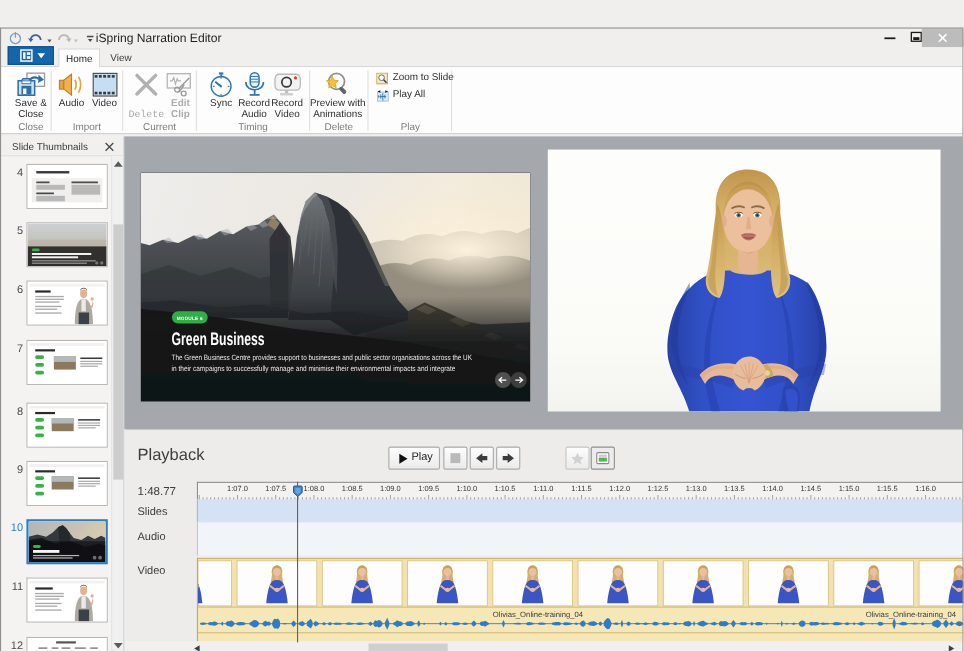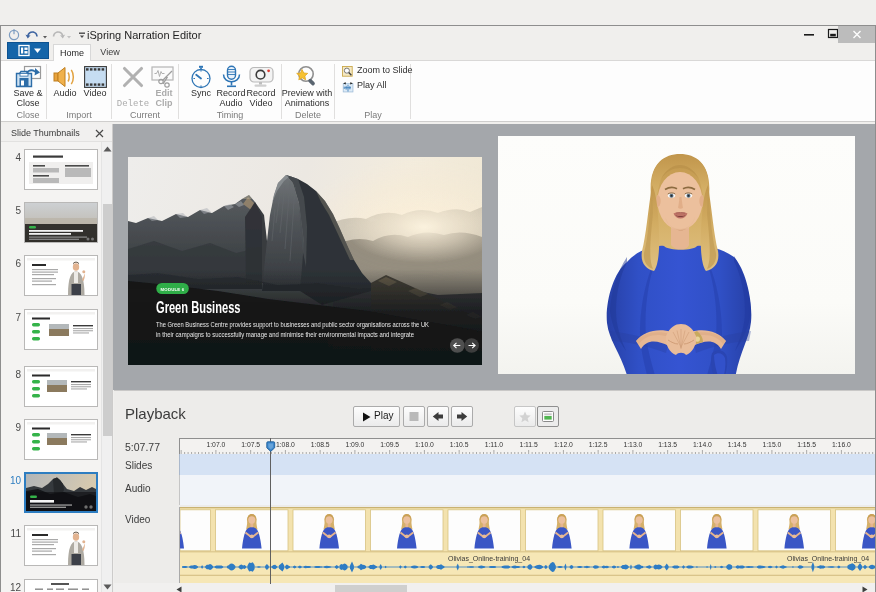--- a/index.html
+++ b/index.html
@@ -609,21 +609,21 @@
           <path d="M10 4.5 L11.7 8.2 L15.7 8.6 L12.7 11.3 L13.6 15.2 L10 13.2 L6.4 15.2 L7.3 11.3 L4.3 8.6 L8.3 8.2 Z" fill="#d2d2d2"></path>
         </svg>
       </div>
     <div class="pbtn" style="left:423px;width:22px;border-color:#8f8f8f;background:#ececec;">
         <svg width="20" height="19">
           <rect x="4.5" y="4.5" width="11" height="10" rx="1" fill="#fdfdfd" stroke="#8a8a8a" stroke-width="1"></rect>
           <rect x="6.3" y="9" width="7.4" height="3.6" fill="#51b551"></rect>
           <rect x="6.3" y="6.3" width="7.4" height="2" fill="#c9c9c9"></rect>
         </svg>
       </div>
-    <div id="timelabel">5:07.77</div>
+    <div id="timelabel">1:48.77</div>
     <div class="rowlabel" style="top:69px">Slides</div>
     <div class="rowlabel" style="top:92px">Audio</div>
     <div class="rowlabel" style="top:123px">Video</div>
     <div id="tracks">
       <div id="ruler">
           <div class="rl" style="left:35.9px">1:07.0</div>
 <div class="rl" style="left:70.7px">1:07.5</div>
 <div class="rl" style="left:105.4px">1:08.0</div>
 <div class="rl" style="left:140.2px">1:08.5</div>
 <div class="rl" style="left:174.9px">1:09.0</div>

